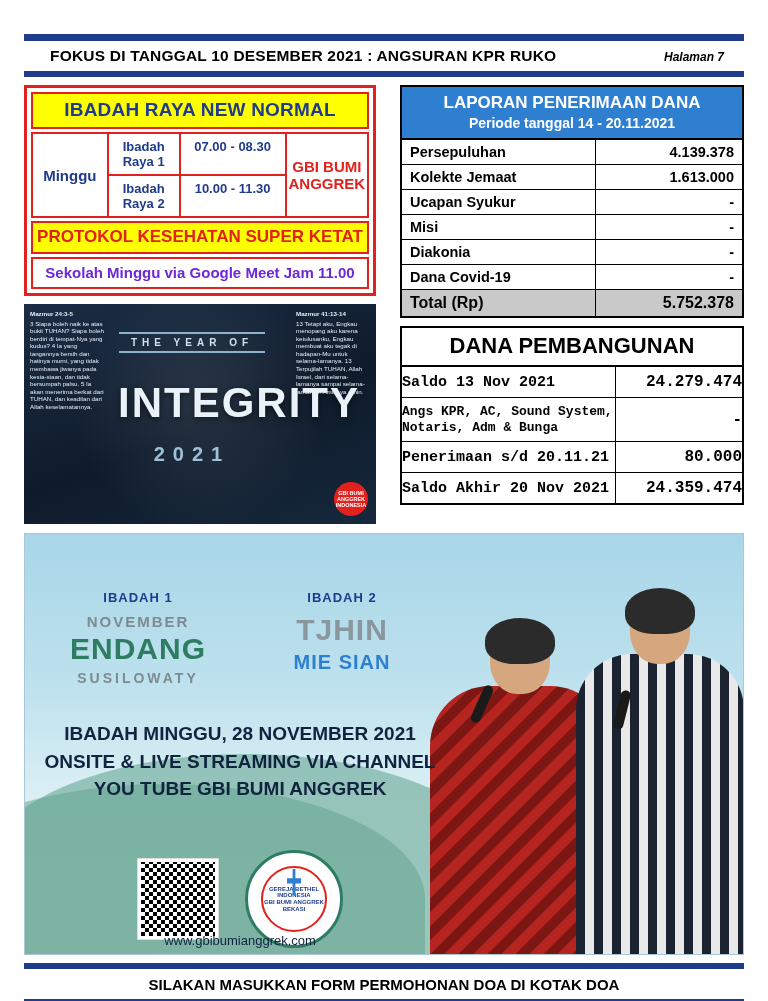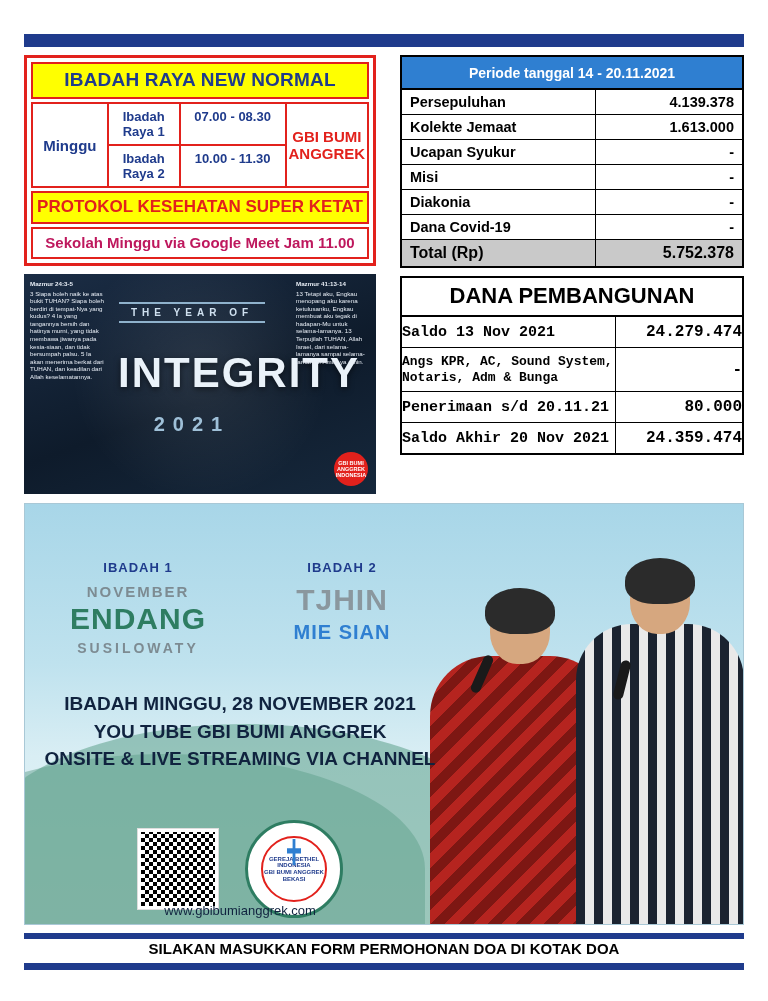--- a/index.html
+++ b/index.html
@@ -52,21 +52,21 @@
   }
   .ib-church{
     width:96px;display:flex;flex-direction:column;align-items:center;justify-content:center;
     color:#e2211c;font-weight:bold;font-size:15px;border-left:2px solid #e2211c;line-height:1.15;
   }
   .ib-proto{
     background:#ffff00;border:2px solid #e2211c;color:#e2211c;
     text-align:center;font-weight:bold;font-size:17px;padding:4px 0 5px;margin-top:3px;
   }
   .ib-sekolah{
-    border:2px solid #e2211c;color:#be185d;text-align:center;
+    border:2px solid #e2211c;color:#6d28d9;text-align:center;
     font-weight:bold;font-size:15px;padding:5px 0 6px;margin-top:3px;
   }
 
   
   .integrity{
     position:relative;margin-top:8px;height:220px;background:#122133;
     overflow:hidden;color:#ffffff;
   }
   .integrity:before{
     content:"";position:absolute;inset:0;
@@ -178,30 +178,34 @@
   .body1{position:absolute;bottom:0;left:50%;transform:translateX(-50%);width:180px;height:268px;border-radius:60px 60px 0 0;
     background:repeating-linear-gradient(135deg,#b5241f 0 10px,#7d1713 10px 20px);}
   .body2{position:absolute;bottom:0;left:50%;transform:translateX(-50%);width:168px;height:300px;border-radius:56px 56px 0 0;
     background:repeating-linear-gradient(90deg,#1b2330 0 9px,#e9e9e9 9px 18px);}
   .mic{position:absolute;width:10px;height:40px;border-radius:5px;background:#1a1a1a;}
   .m1{top:60px;left:52px;transform:rotate(24deg);}
   .m2{top:96px;left:46px;transform:rotate(14deg);}
 
   
   .foot-rule{height:6px;background:#1f3b8c;margin-top:8px;}
-  .foot-text{text-align:center;font-size:15px;font-weight:bold;padding:1px 0 6px;}
+  .foot-text{text-align:center;font-size:15px;font-weight:bold;padding:7px 0 6px;}
   .foot-rule2{height:7px;background:#1f3b8c;}
 </style>
 </head>
 <body>
 
 <div class="page">
 
   <div class="top-rule"></div>
 
+  <div class="header-row">
+    <div class="header-title">FOKUS DI TANGGAL 10 DESEMBER 2021 :  ANGSURAN KPR RUKO</div>
+    <div class="header-page">Halaman 7</div>
+  </div>
   <div class="header-rule"></div>
 
   <div class="cols">
 
     <div class="col-left">
 
       <div class="ibadah-box">
         <div class="ib-title">IBADAH RAYA NEW NORMAL</div>
 
         <div class="ib-mid">
@@ -242,20 +246,21 @@
         </div>
         <div class="int-badge">GBI BUMI ANGGREK INDONESIA</div>
       </div>
 
     </div>
 
     <div class="col-right">
 
       <div class="panel">
         <div class="lap-head">
+          <div class="l1">LAPORAN PENERIMAAN DANA</div>
           <div class="l2">Periode tanggal 14 - 20.11.2021</div>
         </div>
         <table class="lap">
           <tbody>
               <tr>
             <td>Persepuluhan</td>
             <td class="val">4.139.378</td>
           </tr>
           <tr>
             <td>Kolekte Jemaat</td>
@@ -341,22 +346,22 @@
         </div>
         <div class="speaker">
           <div class="sp-tag">IBADAH 2</div>
           <div class="sp-first" style="font-size:30px;color:#8a979e;letter-spacing:1px;">TJHIN</div>
           <div class="sp-last blue">MIE SIAN</div>
         </div>
       </div>
 
       <div class="flyer-info">
         <div>IBADAH MINGGU, 28 NOVEMBER 2021</div>
+        <div>ONSITE &amp; LIVE STREAMING VIA CHANNEL</div>
         <div>YOU TUBE GBI BUMI ANGGREK</div>
-        <div>ONSITE &amp; LIVE STREAMING VIA CHANNEL</div>
       </div>
     </div>
 
     <div class="flyer-bottom">
       <div class="qr">
           <div class="grid"></div>
         </div>
       <div class="logo-circle">
         <div class="cross"></div>
         <div class="inner">

